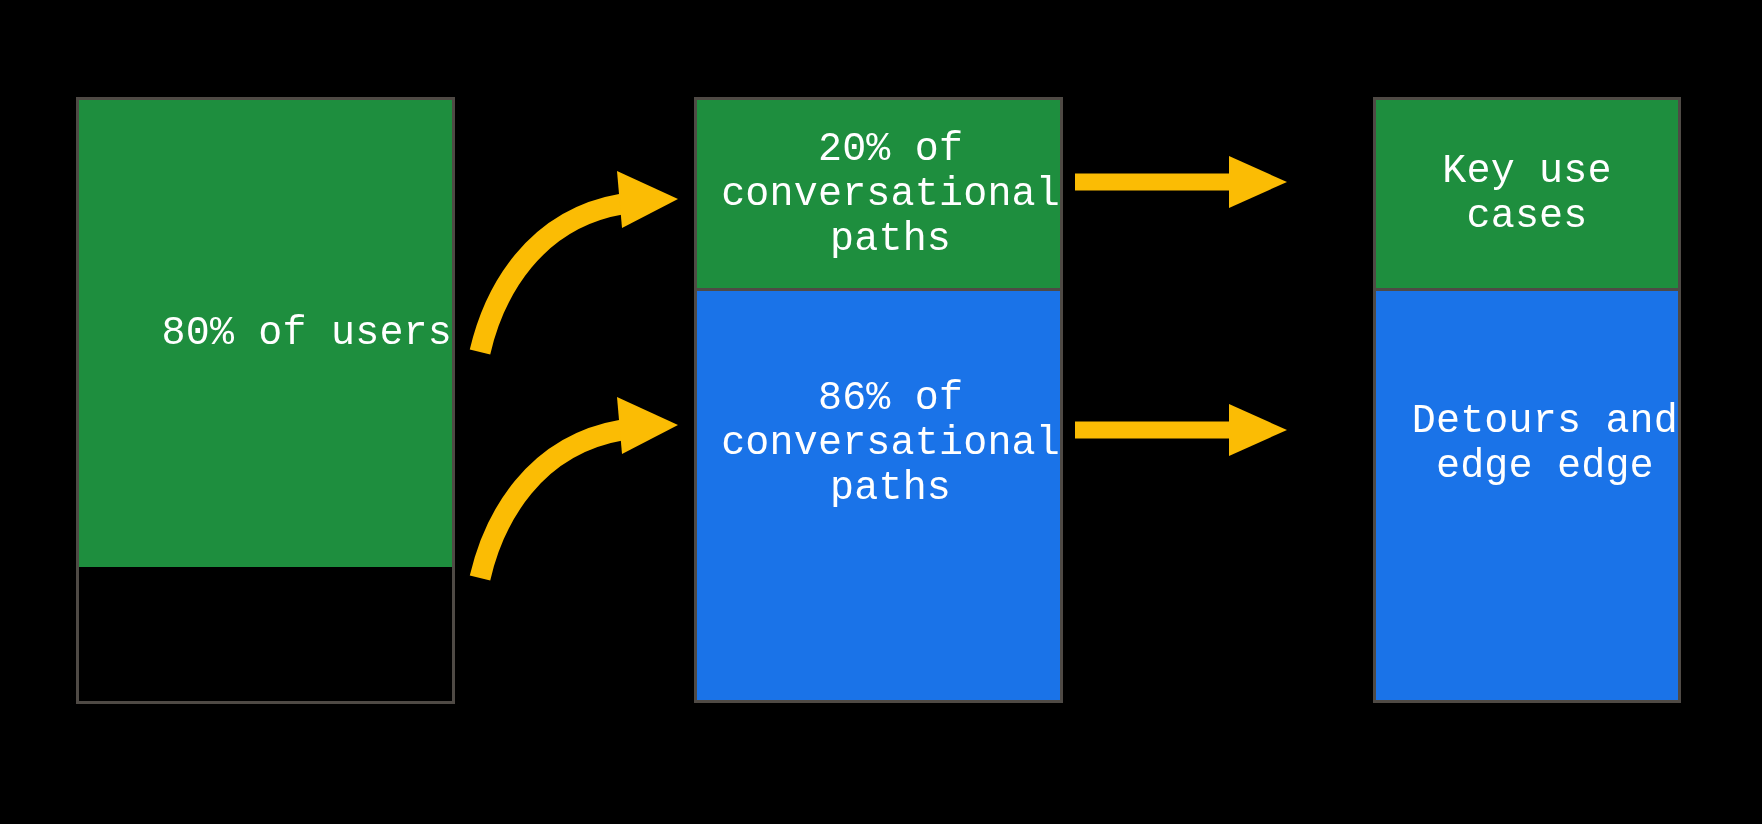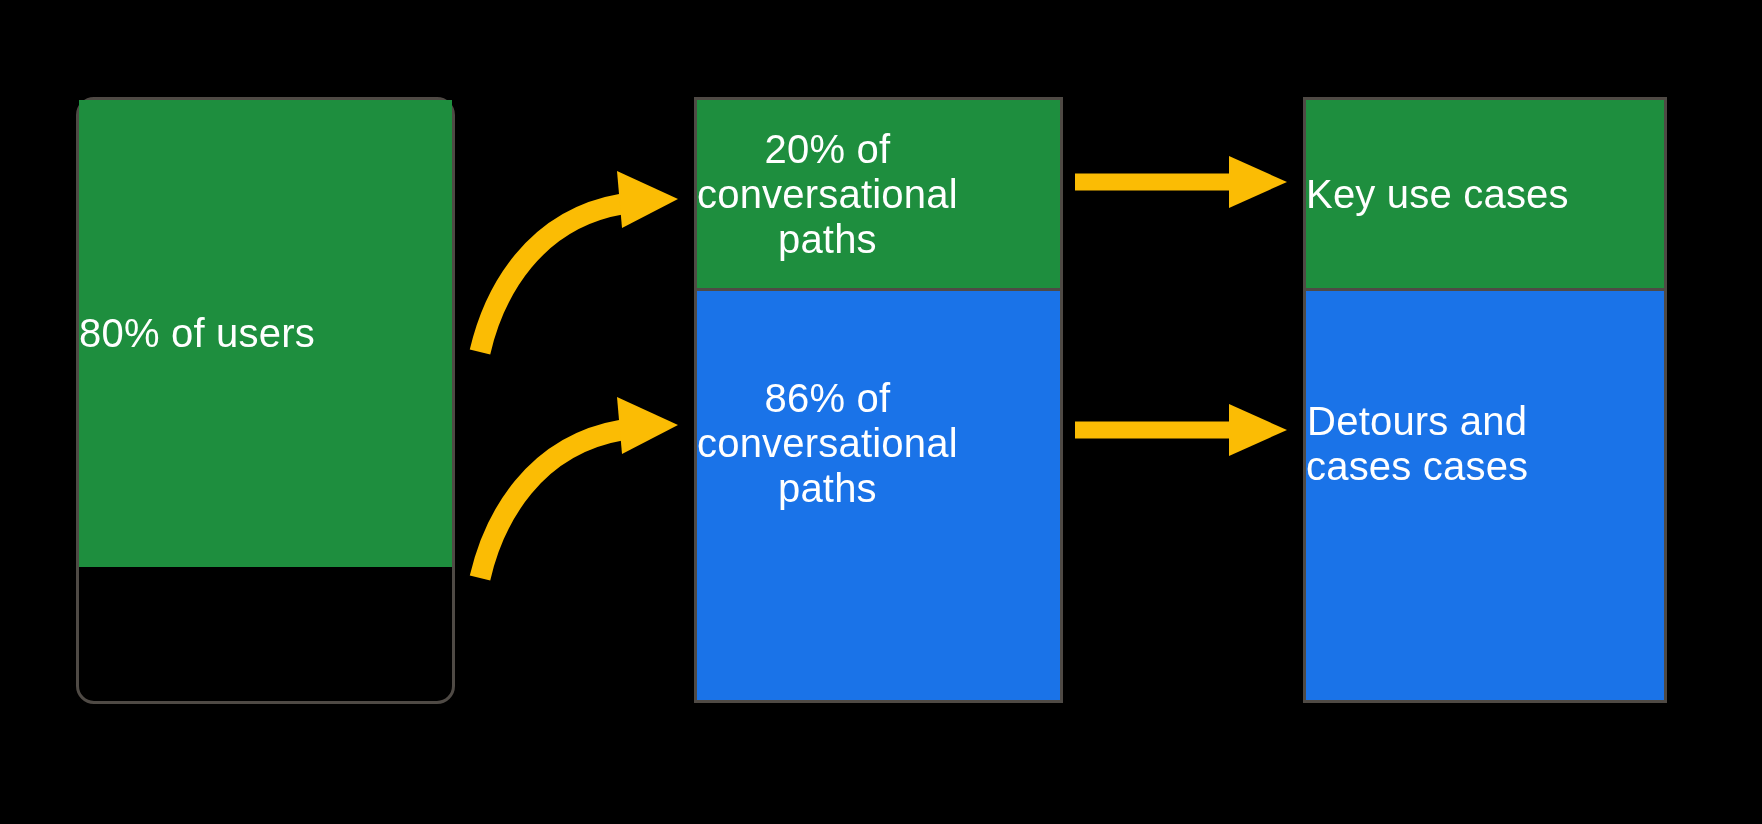--- a/index.html
+++ b/index.html
@@ -9,29 +9,30 @@
     background:#000000;
     overflow:hidden;
     font-family:"Liberation Sans", sans-serif;
   }
   .bar{
     position:absolute;
     display:flex;flex-direction:column;
     border:3px solid #4F4A45;
     box-sizing:border-box;
   }
-  .bar-users{left:76px;top:97px;width:379px;height:607px;border-radius:18px;}
+  .bar-users{left:76px;top:97px;width:379px;height:607px;}
   .bar-paths{left:694px;top:97px;width:369px;height:606px;}
-  .bar-cases{left:1303px;top:97px;width:364px;height:606px;}
+  .bar-cases{left:1373px;top:97px;width:308px;height:606px;}
 
   .seg{
-    display:flex;align-items:center;justify-content:flex-start;
+    display:flex;align-items:center;justify-content:flex-end;
     text-align:center;
     box-sizing:border-box;
     overflow:hidden;
+    font-family:Liberation Mono, monospace;
   }
   .seg + .seg{border-top:3px solid #4F4A45;}
   .seg-green{background:#1E8E3E;}
   .seg-blue{background:#1A73E8;flex:1 1 auto;}
 
   .bar-users .seg-green{flex:0 0 467px;}
   .bar-paths .seg-green,
   .bar-cases .seg-green{flex:0 0 188px;}
 
   .seg-label{
@@ -73,21 +74,21 @@
 paths</span>
     </div>
   </div>
 
   <div class="bar bar-cases">
     <div class="seg seg-green">
       <span class="seg-label">Key use cases</span>
     </div>
     <div class="seg seg-blue">
       <span class="seg-label label-raised">Detours and
-cases cases</span>
+edge edge</span>
     </div>
   </div>
 
   <svg id="arrow-layer" viewBox="0 0 1762 824" xmlns="http://www.w3.org/2000/svg">
 
     <g>
       <path d="M 480 352 C 494 292 534 219 622 204" fill="none" stroke-width="21" stroke-linecap="butt" stroke="#FBBC04"></path>
       <polygon points="678,199 617,171 622,228" fill="#FBBC04"></polygon>
     </g>
 

